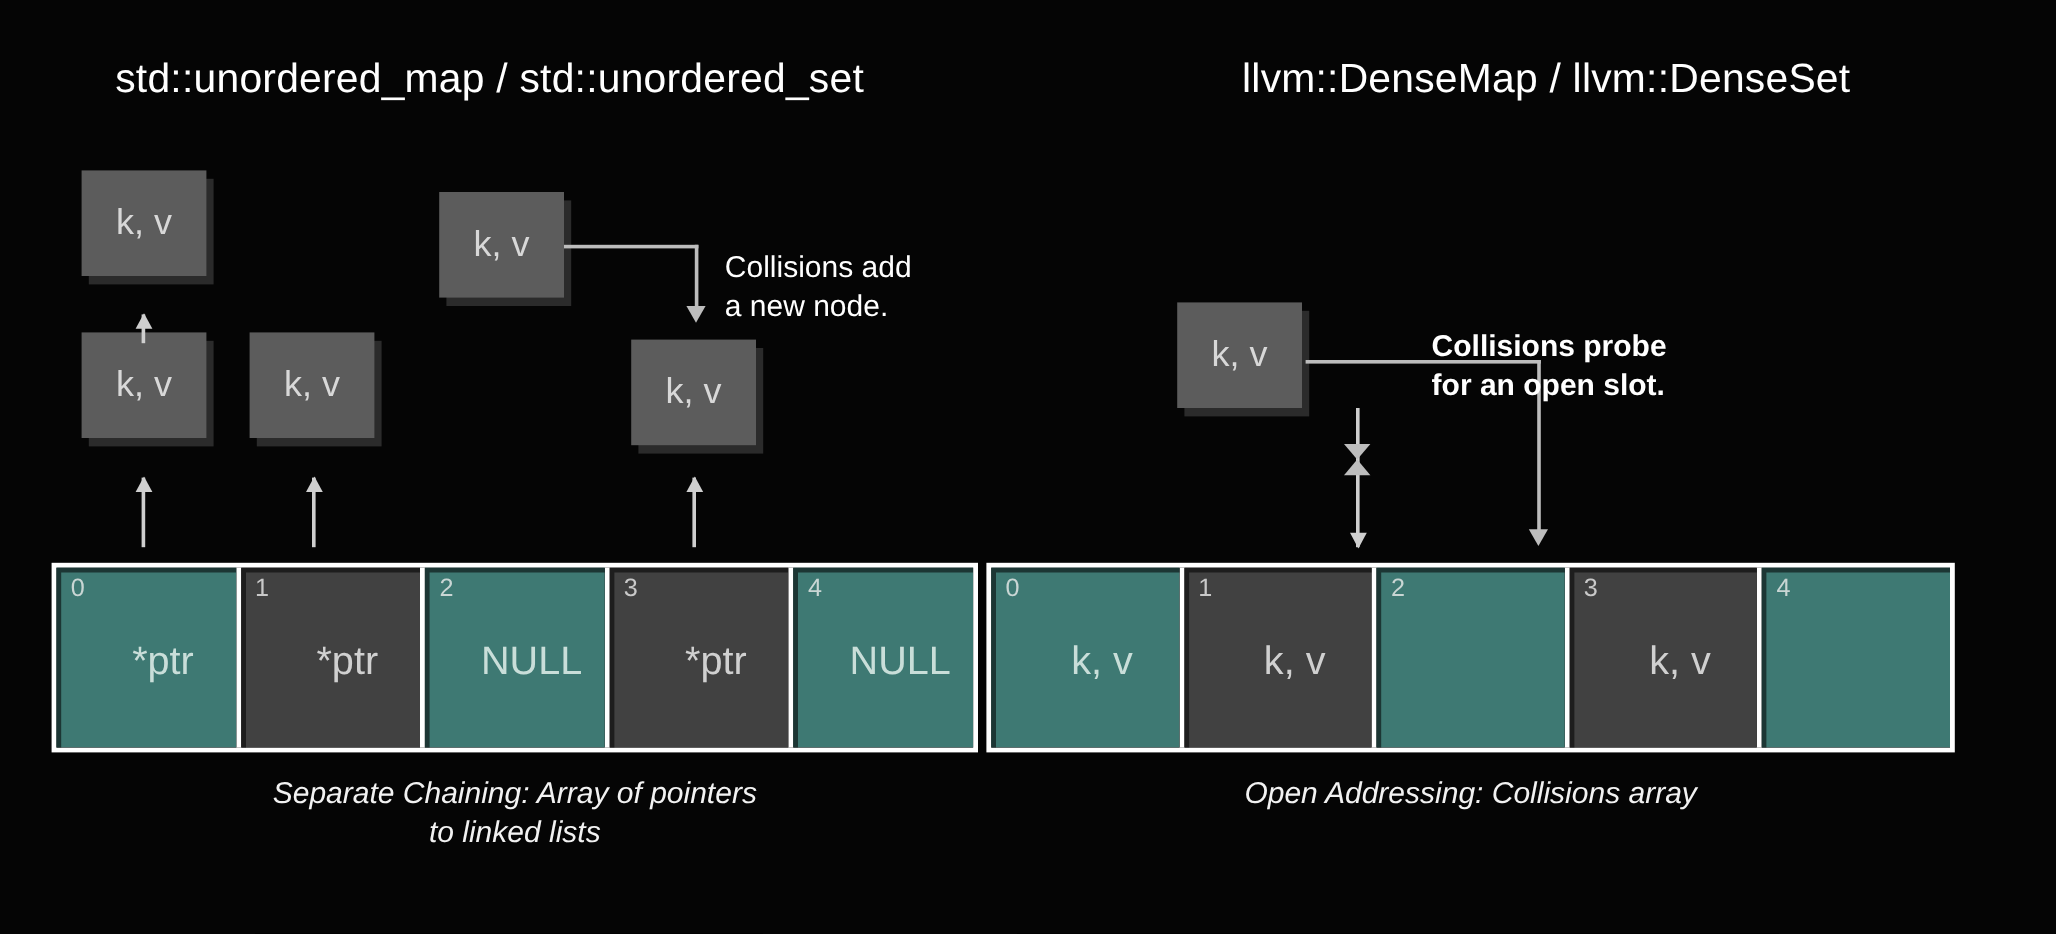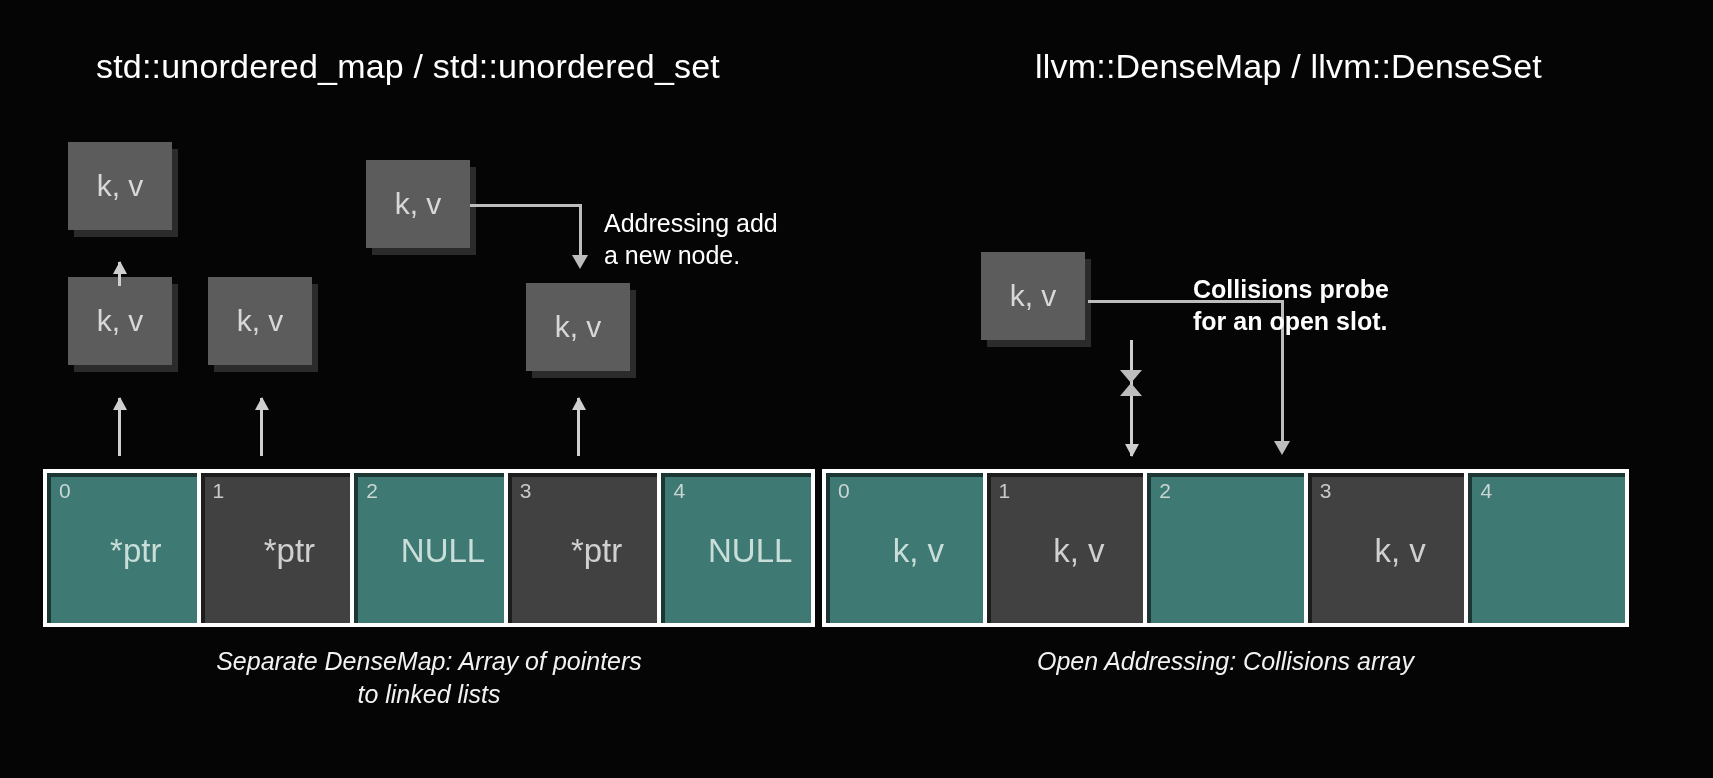--- a/index.html
+++ b/index.html
@@ -204,21 +204,21 @@
     <div class="uparrow" style="left:118px; top:262px; height:24px;"></div>
 
     <div class="uparrow" style="left:118px; top:398px; height:58px;"></div>
     <div class="uparrow" style="left:260px; top:398px; height:58px;"></div>
     <div class="uparrow" style="left:577px; top:398px; height:58px;"></div>
 
     <div class="elbow-h" style="left:470px; top:204px; width:112px;"></div>
     <div class="elbow-v" style="left:579px; top:204px; height:54px;"></div>
     <div class="elbow-head" style="left:572px; top:255px;"></div>
 
-    <div class="annot" style="left:604px; top:207px;">Addressing add
+    <div class="annot" style="left:604px; top:207px;">Collisions add
 a new node.</div>
 
     <div class="array" style="left:43px; top:469px; width:772px; height:158px;">
 
       <div class="slot teal">
         <div class="fill"></div>
         <div class="idx">0</div>
         <div class="val">*ptr</div>
       </div>
 
@@ -240,21 +240,21 @@
         <div class="val">*ptr</div>
       </div>
 
       <div class="slot teal">
         <div class="fill"></div>
         <div class="idx">4</div>
         <div class="val">NULL</div>
       </div>
     </div>
 
-    <div class="caption" style="left:43px; top:645px; width:772px;">Separate DenseMap: Array of pointers
+    <div class="caption" style="left:43px; top:645px; width:772px;">Separate Chaining: Array of pointers
 to linked lists</div>
   </div>
 
   <div class="panel panel-right">
 
     <div class="panel-title">llvm::DenseMap / llvm::DenseSet</div>
 
     <div class="node" style="left:125px; top:252px;">
       <span class="nlabel">k, v</span>
     </div>

